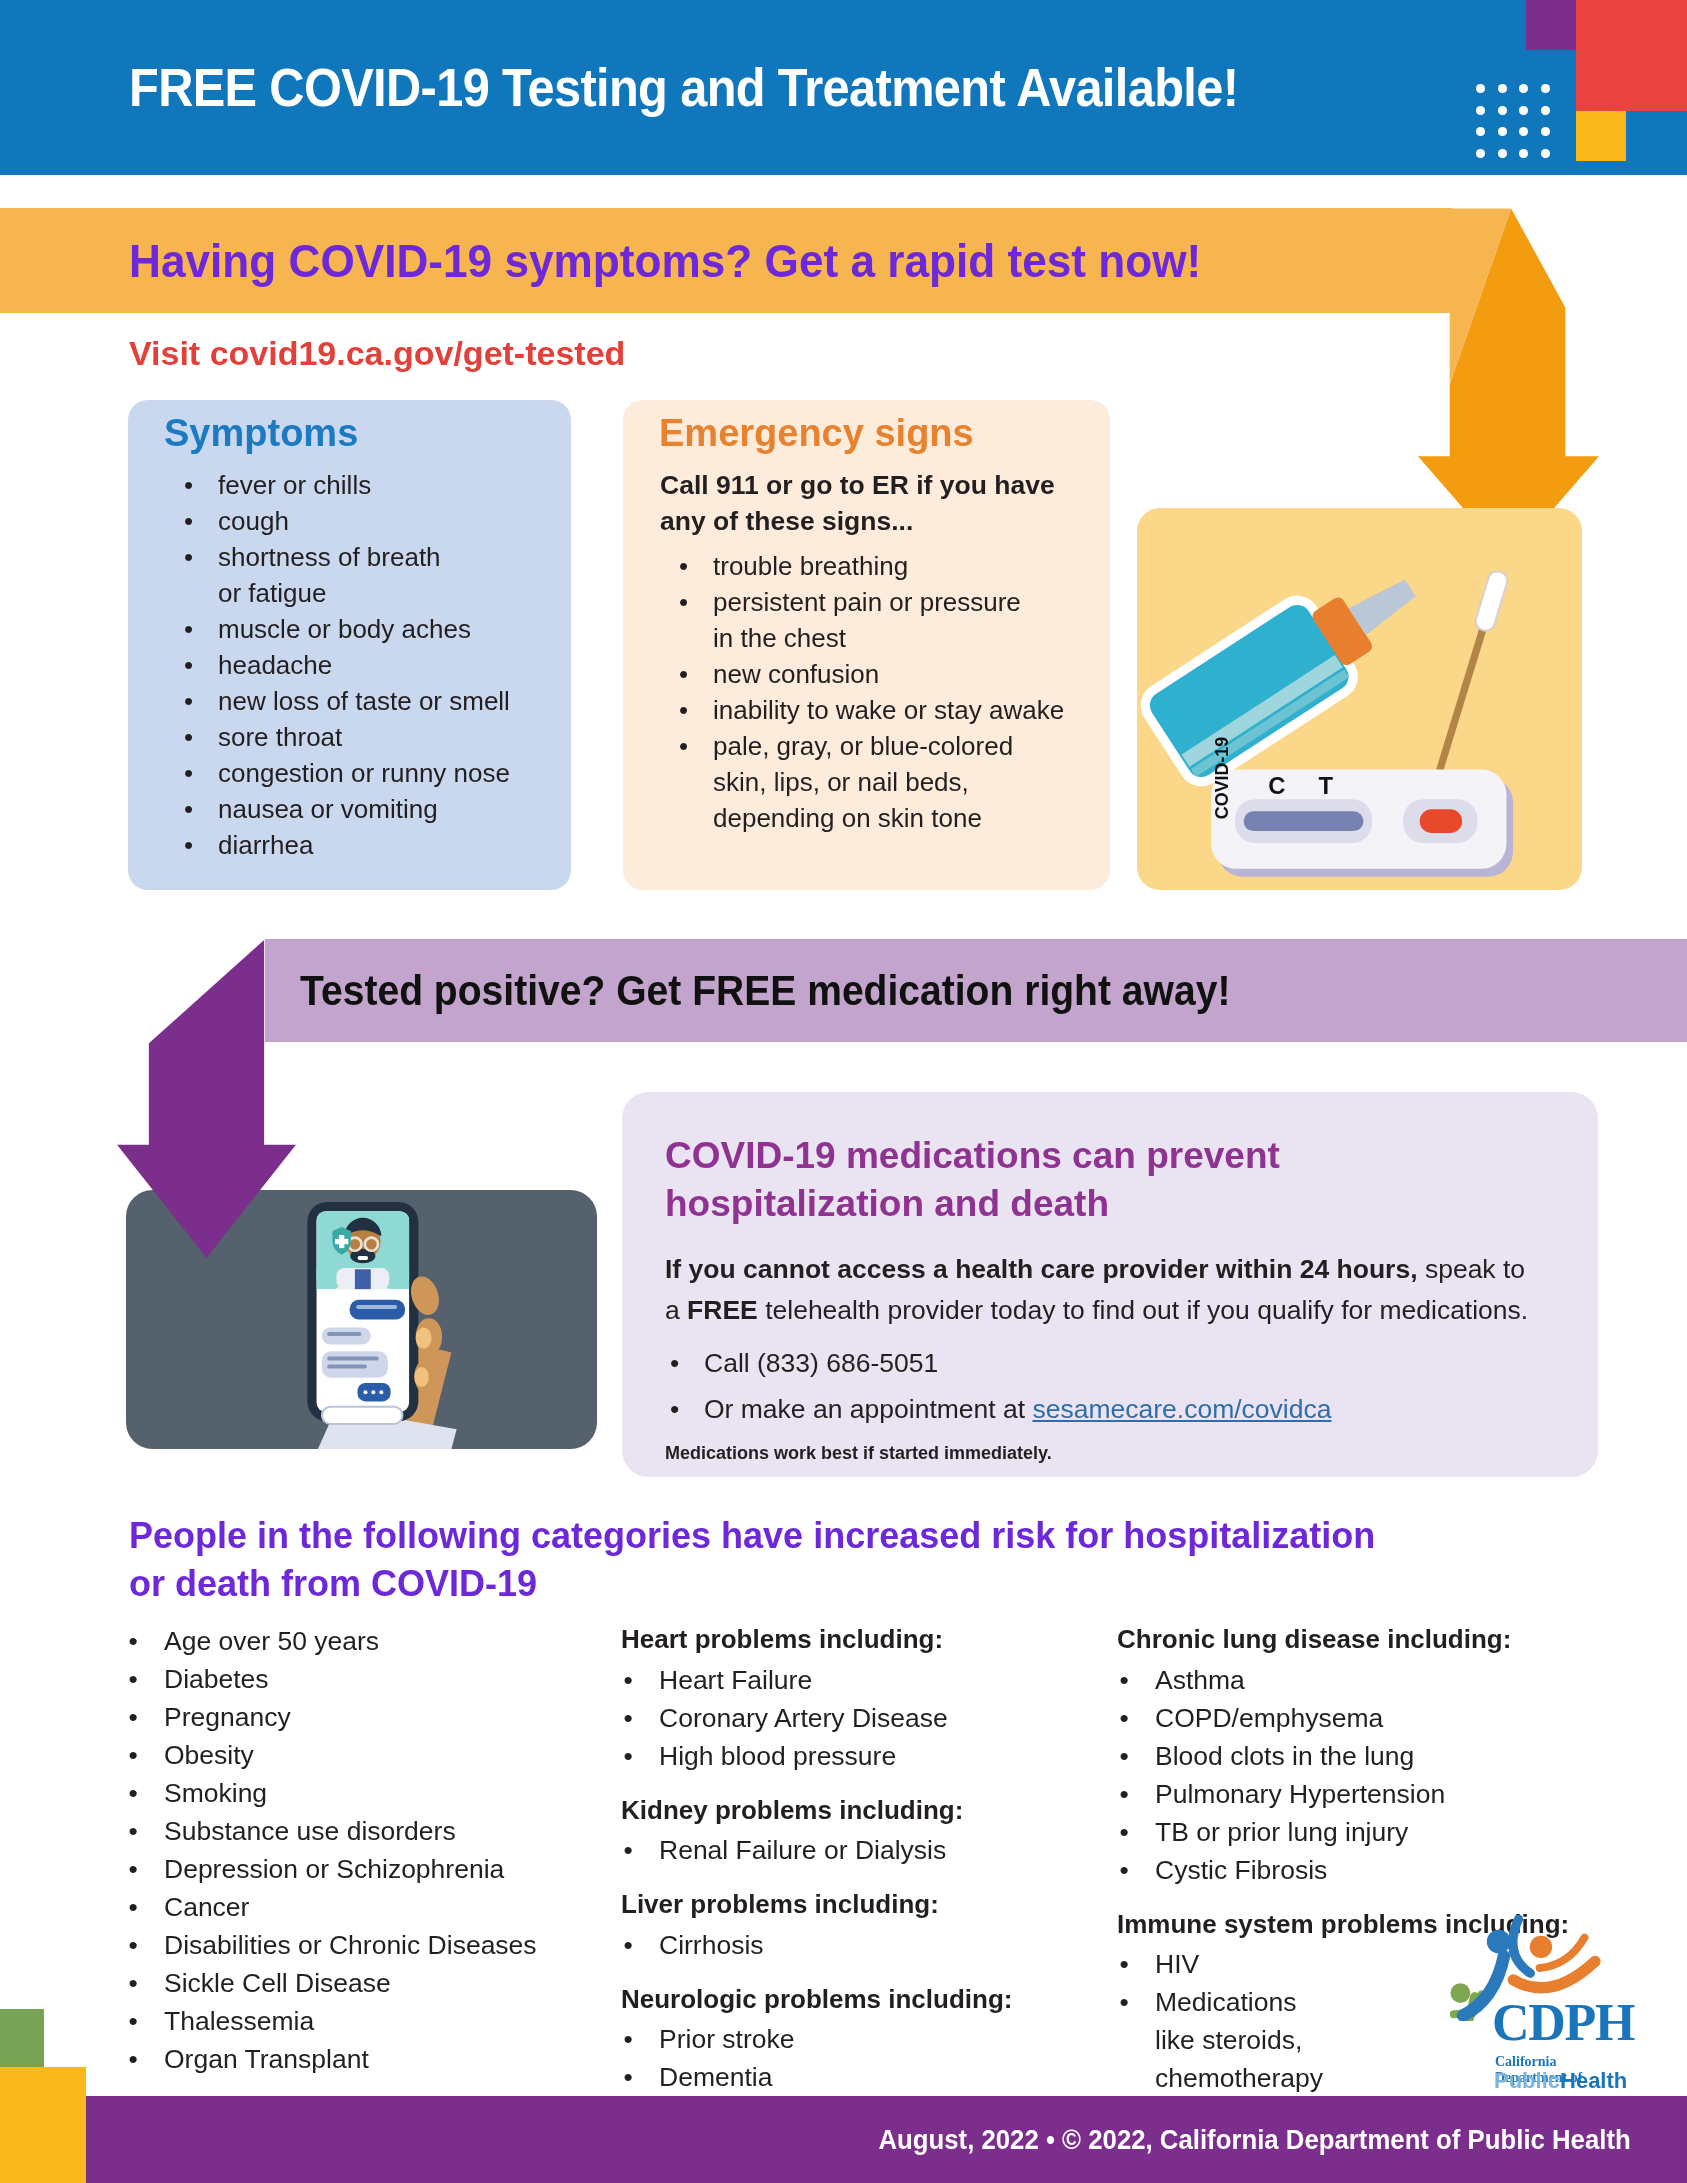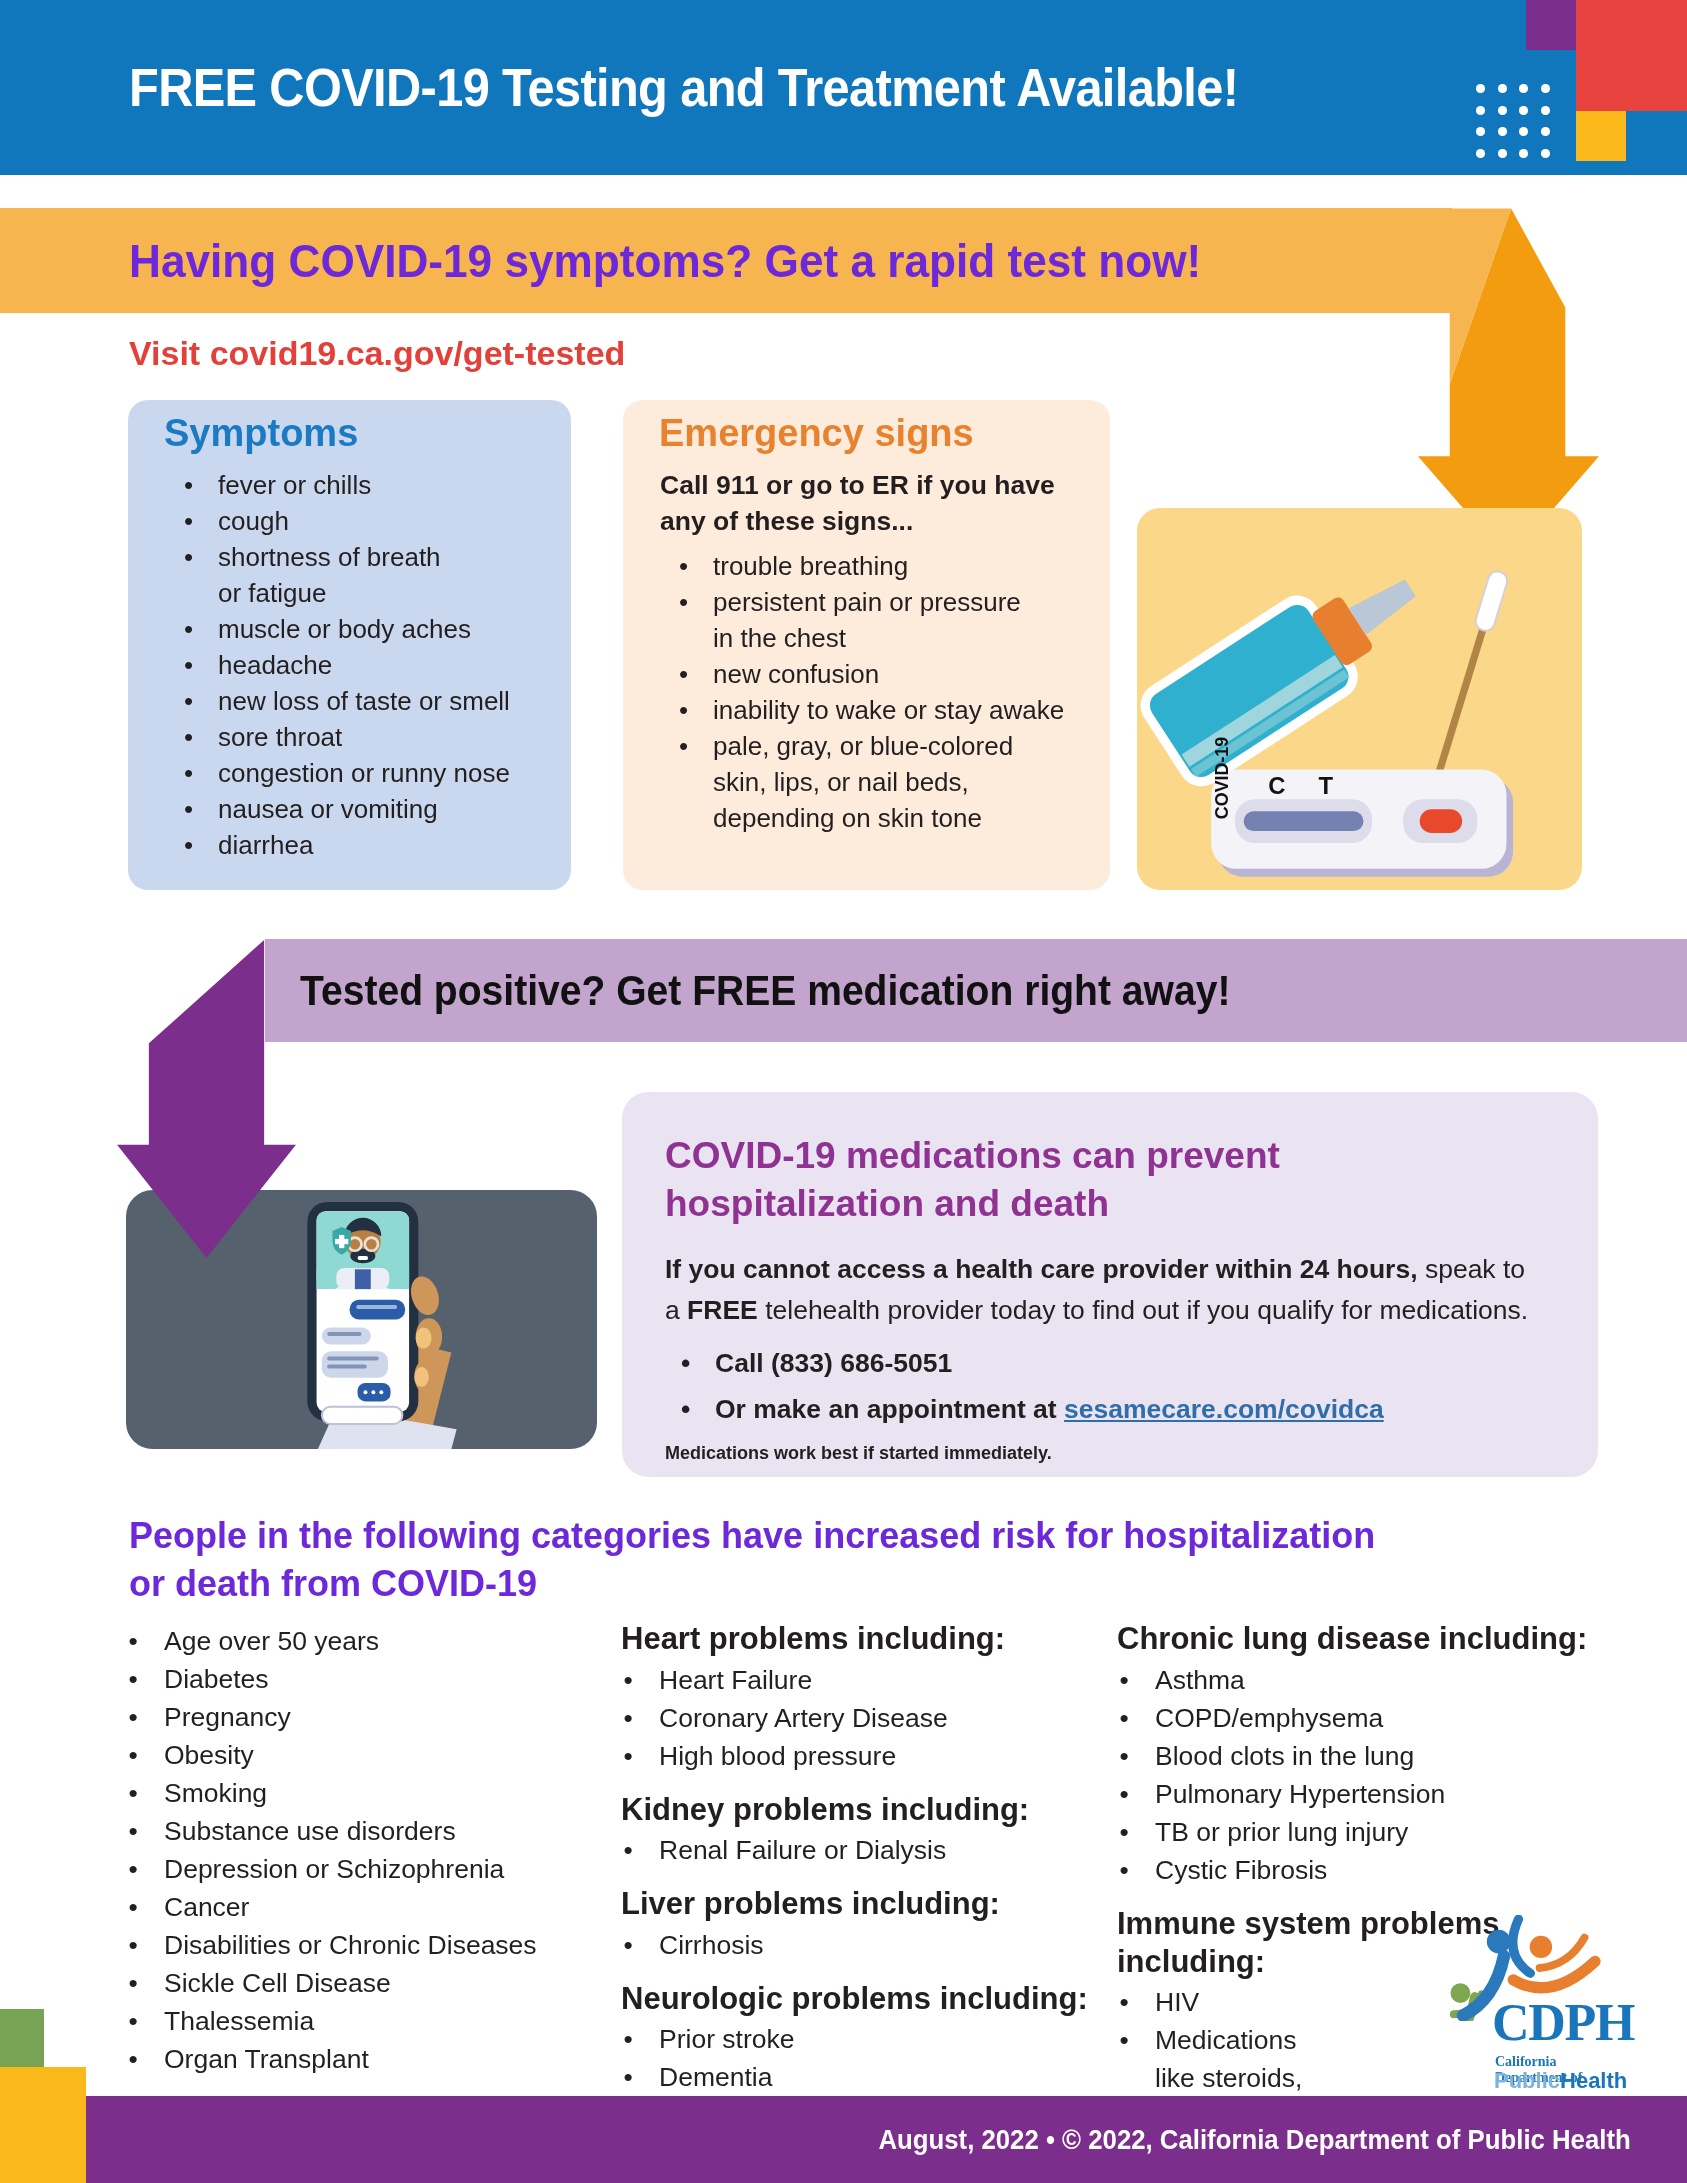--- a/index.html
+++ b/index.html
@@ -51,37 +51,37 @@
   #banner2 .squish{transform:scaleX(.93);}
 
   
   #box-phone{left:126px;top:1190px;width:471px;height:259px;background:#56616e;border-radius:26.5px;overflow:hidden;}
 
   
   #box-med{left:622px;top:1092px;width:976px;height:385px;background:#eae3f1;border-radius:26.5px;}
   #med-head{margin:40px 0 21px 43px;font-size:37px;line-height:48px;font-weight:bold;color:#8f3292;white-space:pre-line;}
   #med-para{margin:0 46px 16px 43px;font-size:26.5px;line-height:41px;max-width:880px;}
   #med-para b{font-weight:bold;}
-  .medlist{list-style:none;margin:12px;padding:0 0 0 43px;font-weight:bold;}
+  .medlist{list-style:none;margin:1px;padding:0 0 0 43px;}
   .medlist li{position:relative;padding-left:38px;font-size:26.5px;line-height:33px;margin-bottom:13.2px;}
   .medlist li::before{content:"•";position:absolute;left:4px;top:0;}
   .weblink{color:#2f6ea8;text-decoration:underline;}
   #med-note{margin:17px 0 0 43px;font-size:18px;font-weight:bold;}
 
   
   #risk-head{left:129px;top:1512px;font-size:36px;line-height:48px;font-weight:bold;color:#6d28d9;white-space:pre-line;}
   .riskcol{position:absolute;top:1620px;}
   #riskcol1{left:126px;width:483px;top:1622px;}
   #riskcol2{left:621px;width:490px;}
   #riskcol3{left:1117px;width:496px;}
   .rlist{list-style:none;margin:0;padding:0;}
   .rlist li{position:relative;padding-left:38px;font-size:26.5px;line-height:38px;white-space:pre-line;}
   .rlist li::before{content:"•";position:absolute;left:2.6px;top:0;}
   .rgroup{margin-bottom:16px;}
-  .rgroup h3{margin:0 0 2.6px 0;font-size:31px;line-height:38px;font-weight:bold;}
+  .rgroup h3{margin:0 0 2.6px 0;font-size:26px;line-height:38px;font-weight:bold;}
 
   
   #logo{left:1434px;top:1915px;width:198px;height:175px;}
   #logo-acronym{position:absolute;left:58px;top:78px;font-family:"Liberation Serif","DejaVu Serif",serif;
                 font-weight:bold;font-size:52px;color:#1b75bb;letter-spacing:-1.3px;}
   #logo-line1{position:absolute;left:61px;top:139px;font-family:"Liberation Serif","DejaVu Serif",serif;
               font-weight:bold;font-size:14px;color:#1b75bb;}
   #logo-line2{position:absolute;left:60px;top:153px;font-size:22px;font-weight:bold;}
   #logo-line2 .lt{color:#7db4dc;}
   #logo-line2 .dk{color:#1b75bb;}

